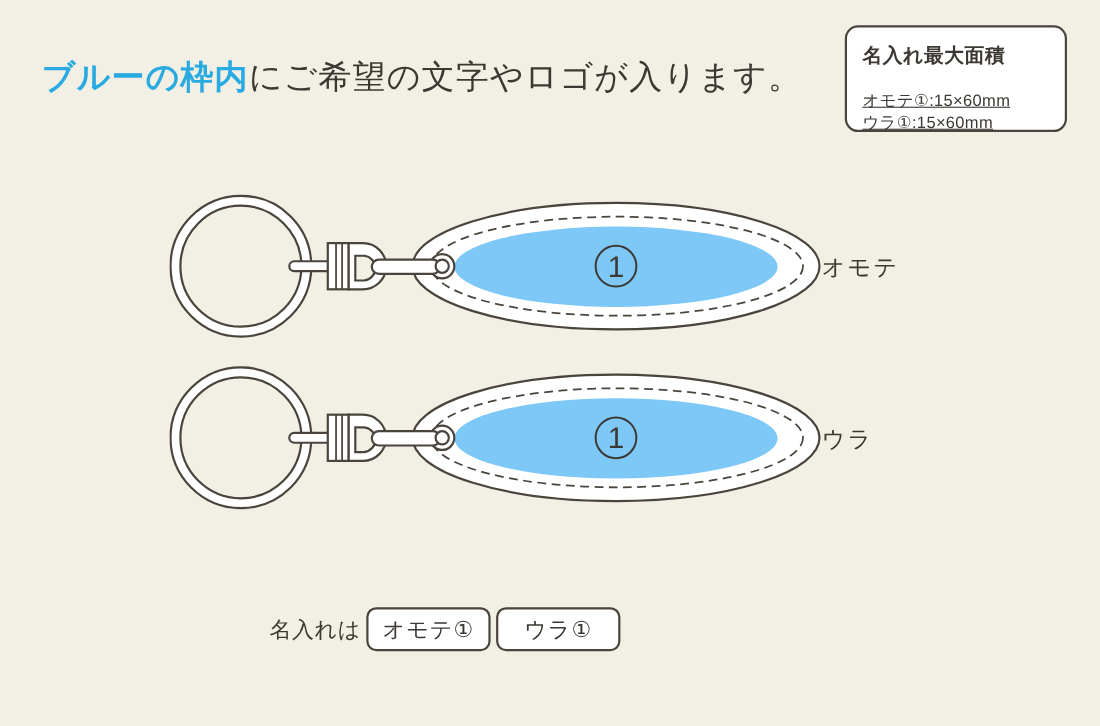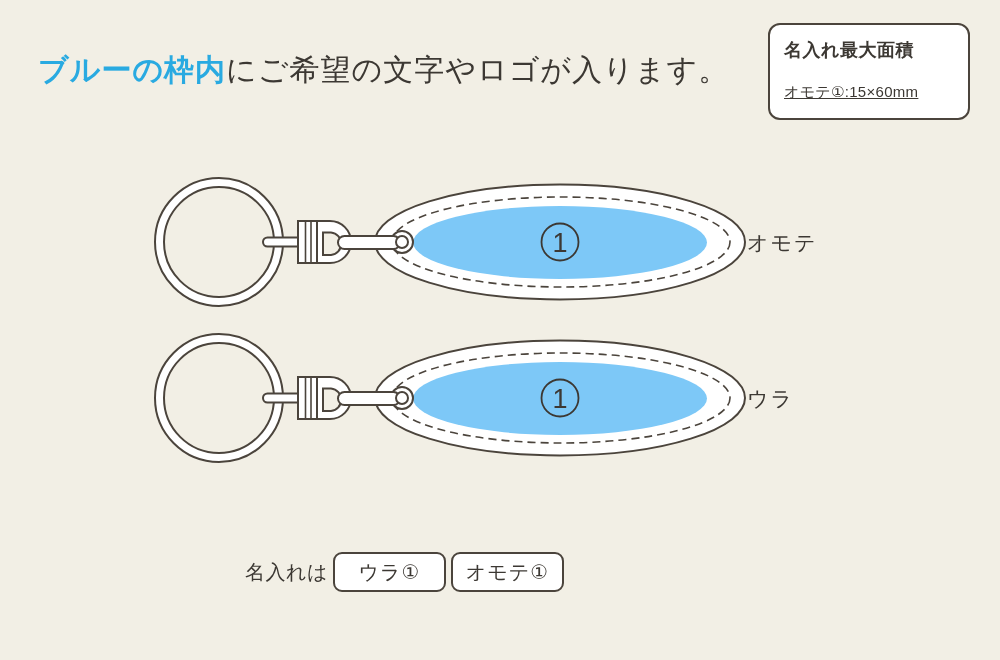--- a/index.html
+++ b/index.html
@@ -83,20 +83,21 @@
 
 <div class="canvas">
 
   <div class="heading">
     <span class="hl">ブルーの枠内</span><span class="rest">にご希望の文字やロゴが入ります。</span>
   </div>
 
   <div class="info-box">
     <div class="info-title">名入れ最大面積</div>
     <div class="info-line">オモテ①:15×60mm</div>
+    <div class="info-line">ウラ①:15×60mm</div>
   </div>
 
   <div class="keychain kc-front">
     <svg width="600" height="140" viewBox="0 0 600 140">
       <circle class="white-st" cx="65" cy="70" r="64"></circle>
       <circle class="bg-st" cx="65" cy="70" r="55"></circle>
       <rect class="white-st" x="109" y="65.5" width="42" height="9" rx="4.5"></rect>
       <rect class="white-st" x="144" y="49" width="19" height="42"></rect>
       <line class="ln" x1="151.5" y1="49" x2="151.5" y2="91"></line>
       <line class="ln" x1="157" y1="49" x2="157" y2="91"></line>
@@ -129,17 +130,17 @@
       <rect class="white-st" x="184" y="64" width="62" height="13" rx="6.5"></rect>
       <circle class="white-st" cx="248" cy="70" r="6"></circle>
       <circle class="num-circle" cx="406" cy="70" r="18.5"></circle>
       <text class="num" x="406" y="79.5" text-anchor="middle">1</text>
     </svg>
   </div>
   <div class="side-label sl-back">ウラ</div>
 
   <div class="footer">
     <span class="txt">名入れは</span>
+    <span class="opt-box">オモテ①</span>
     <span class="opt-box">ウラ①</span>
-    <span class="opt-box">オモテ①</span>
   </div>
 
 </div>
 
 </body></html>

